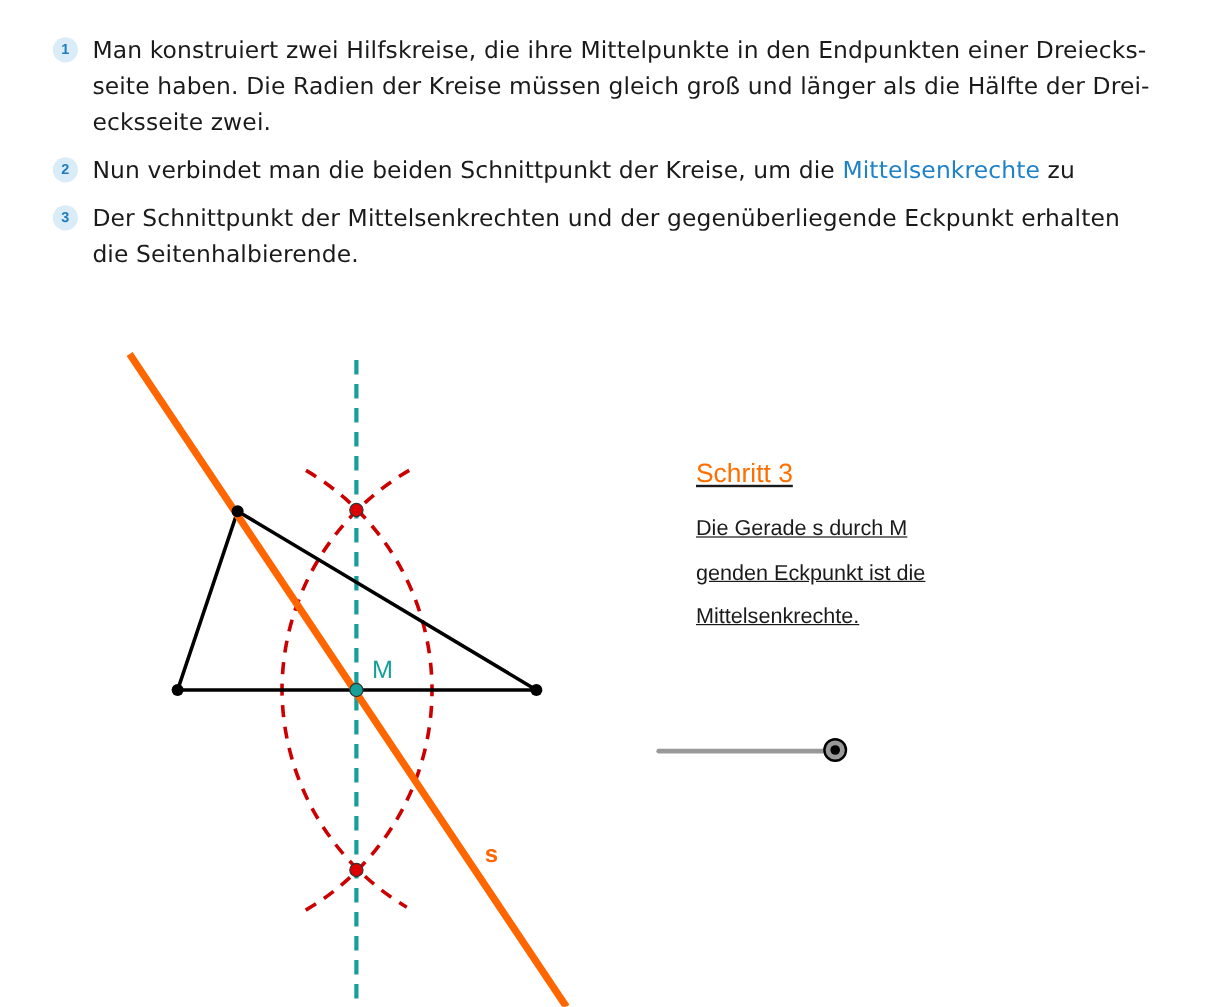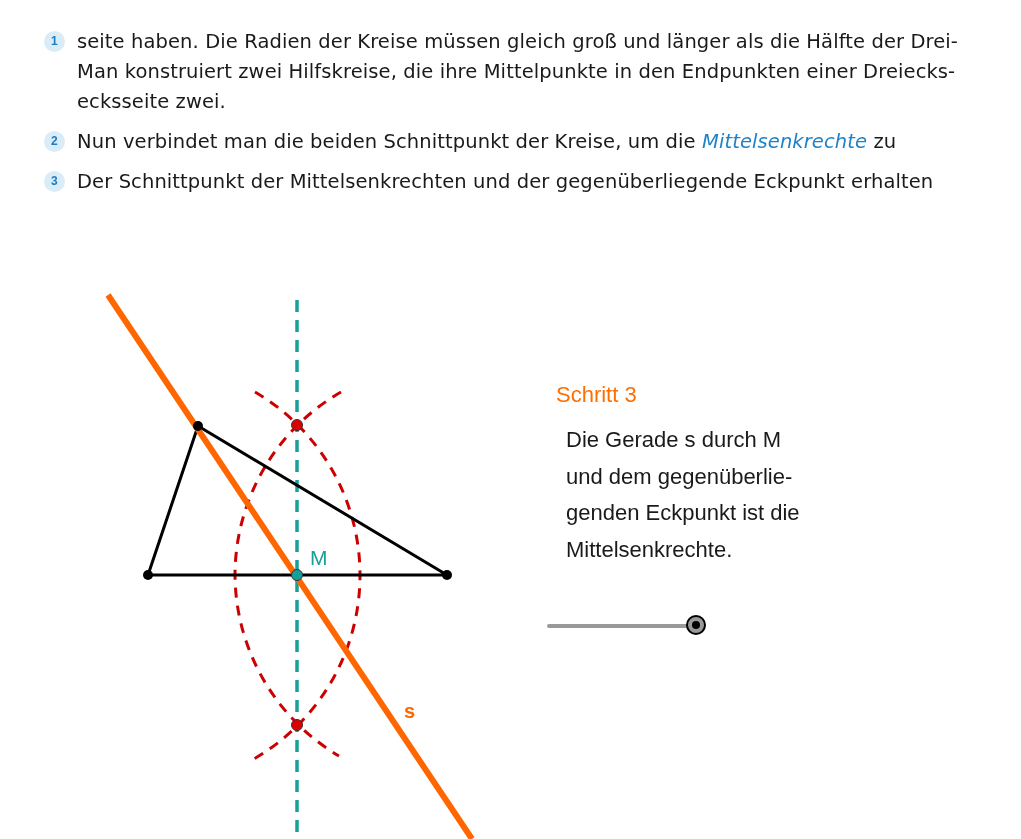--- a/index.html
+++ b/index.html
@@ -4,51 +4,52 @@
 <style>
   html, body { margin:0; padding:0; background:#ffffff; }
   body { width:1021px; height:839px; position:relative; overflow:hidden;
          font-family:"DejaVu Sans", sans-serif; color:#1a1a1a; }
   .steps { position:absolute; left:44px; top:27px; width:950px; }
   .step { position:relative; padding-left:33px; font-size:19.5px; line-height:30px;
           margin-bottom:10px; letter-spacing:0.1px; }
   .badge { position:absolute; left:0; top:4px; width:21px; height:21px; border-radius:50%;
            background:#d9ecf7; color:#1d7cc0; font-size:12px; font-weight:bold;
            text-align:center; line-height:21px; font-family:"Liberation Sans", sans-serif; }
-  .link { color:#1e82c8;font-style:italic; }
+  .link { color:#1e82c8; }
   .diagram { position:absolute; left:0; top:0; }
-  .caption { position:absolute; left:556px; top:380px; width:300px;
-             font-family:"Liberation Sans", sans-serif; }
+  .caption { position:absolute; left:580px; top:380px; width:300px;
+             font-family:"Liberation Sans", sans-serif;text-decoration:underline; }
   .caption-title { color:#ff6f00; font-size:22px; line-height:30px; margin-bottom:12px; }
-  .caption-body { color:#1a1a1a; font-size:22px; line-height:36.5px;margin-left:10px; }
+  .caption-body { color:#1a1a1a; font-size:18px; line-height:36.5px; }
   .slider { position:absolute; left:546px; top:614px; width:170px; height:26px; }
   .slider-track { position:absolute; left:1px; top:10px; width:150px; height:4px;
                   background:#999999; border-radius:2px; }
   .slider-thumb { position:absolute; left:140px; top:1px; width:20px; height:20px;
                   border-radius:50%; background:#999; border:2px solid #000; box-sizing:border-box; }
   .slider-thumb::after { content:""; position:absolute; left:4px; top:4px; width:8px; height:8px;
                   border-radius:50%; background:#000; }
 </style>
 </head>
 <body>
 
 <div class="steps">
   <div class="step">
     <span class="badge">1</span>
+    <div>Man konstruiert zwei Hilfskreise, die ihre Mittelpunkte in den Endpunkten einer Dreiecks-</div>
     <div>seite haben. Die Radien der Kreise müssen gleich groß und länger als die Hälfte der Drei-</div>
-    <div>Man konstruiert zwei Hilfskreise, die ihre Mittelpunkte in den Endpunkten einer Dreiecks-</div>
     <div>ecksseite zwei.</div>
   </div>
   <div class="step">
     <span class="badge">2</span>
     <div><span>Nun verbindet man die beiden Schnittpunkt der Kreise, um die </span><span class="link">Mittelsenkrechte</span><span> zu</span></div>
   </div>
   <div class="step">
     <span class="badge">3</span>
     <div>Der Schnittpunkt der Mittelsenkrechten und der gegenüberliegende Eckpunkt erhalten</div>
+    <div>die Seitenhalbierende.</div>
   </div>
 </div>
 
 <svg class="diagram" width="1021" height="839">
 
   <line x1="297" y1="300" x2="297" y2="839" stroke="#17a09a" stroke-width="3.5" stroke-dasharray="12,8"></line>
 
   <path d="M 255 392 A 212 212 0 0 1 360 575 A 212 212 0 0 1 252 760" fill="none" stroke="#cc0000" stroke-width="3" stroke-dasharray="10,8"></path>
   <path d="M 341 392 A 212 212 0 0 0 235 575 A 212 212 0 0 0 339 756" fill="none" stroke="#cc0000" stroke-width="3" stroke-dasharray="10,8"></path>
 
@@ -65,21 +66,20 @@
 
   <circle cx="297" cy="575" r="5.5" fill="#17a09a" stroke="#333" stroke-width="1"></circle>
   <text x="310" y="565" font-family="Liberation Sans, sans-serif" font-size="21" fill="#17a09a">M</text>
   <text x="404" y="718" font-family="Liberation Sans, sans-serif" font-size="20" font-weight="bold" fill="#ff6600">s</text>
 </svg>
 
 <div class="caption">
   <div class="caption-title">Schritt 3</div>
   <div class="caption-body">
     <div>Die Gerade s durch M</div>
-    <div>und dem gegenüberlie-</div>
     <div>genden Eckpunkt ist die</div>
     <div>Mittelsenkrechte.</div>
   </div>
 </div>
 
 <div class="slider">
   <div class="slider-track"></div>
   <div class="slider-thumb"></div>
 </div>
 

